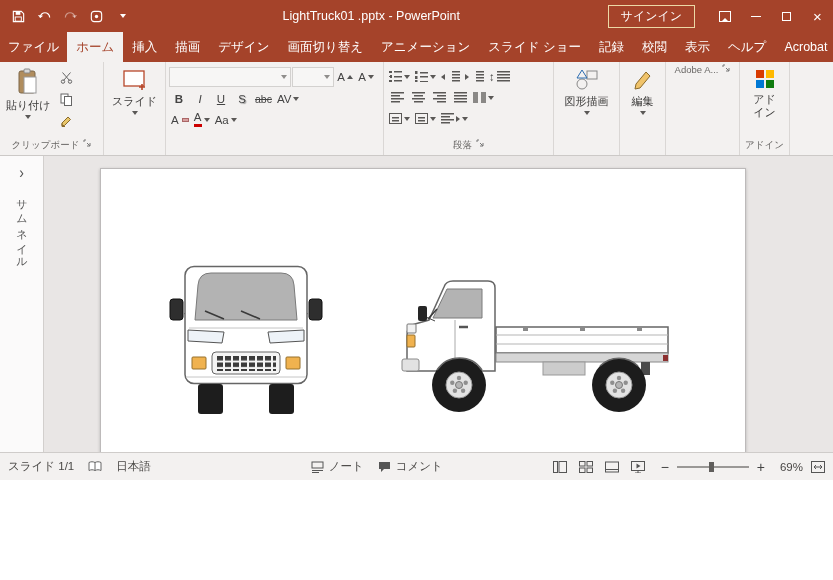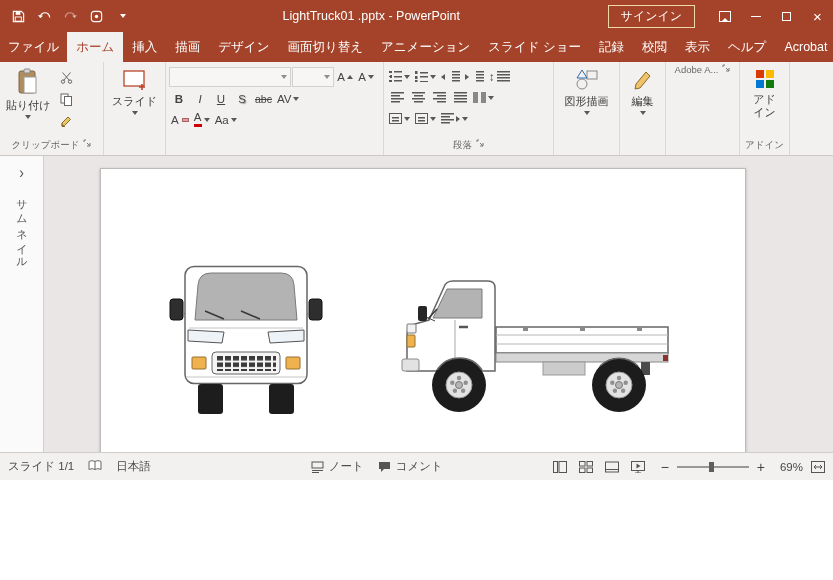--- a/index.html
+++ b/index.html
@@ -79,21 +79,21 @@
   .thumbs{width:44px;background:#fbfafa;border-right:1px solid #d2cfcd;display:flex;flex-direction:column;align-items:center;flex:0 0 auto}
   .thumbs .expand{font-size:14px;color:#555;margin-top:8px;cursor:pointer;transform:scaleY(1.2)}
   .vlabel{writing-mode:vertical-rl;font-size:11px;color:#555;margin-top:12px;letter-spacing:2px}
   .canvas{flex:1;position:relative;overflow:hidden}
   .slide{position:absolute;left:56px;top:12px;width:646px;height:364px;background:#fff;border:1px solid #bdbaba;box-shadow:0 1px 3px rgba(0,0,0,.22)}
   .truck-front{position:absolute;left:68px;top:96px}
   .truck-side{position:absolute;left:294px;top:106px}
 
   
   .statusbar{height:28px;background:var(--ribbon-bg);border-top:1px solid #cfccca;display:flex;align-items:center;font-size:11.5px;color:#4a4846;padding:0 8px;flex:0 0 auto}
-  .sgroup{display:flex;align-items:flex-start;gap:14px}
+  .sgroup{display:flex;align-items:center;gap:14px}
   .sitem{display:flex;align-items:center;gap:5px;cursor:pointer;white-space:nowrap}
   .mid{margin-left:160px}
   .right{margin-left:auto;display:flex;align-items:center;gap:10px}
   .views{display:flex;align-items:center;gap:12px;margin-right:6px}
   .zoomer{display:flex;align-items:center;gap:8px}
   .zbtn{font-size:14px;color:#444;cursor:pointer;line-height:1}
   .ztrack{width:72px;height:2px;background:#9a9896;position:relative;cursor:pointer}
   .zthumb{position:absolute;left:45%;top:-4px;width:5px;height:10px;background:#605e5c}
   .zpct{min-width:30px;text-align:right}
   svg{display:block}

